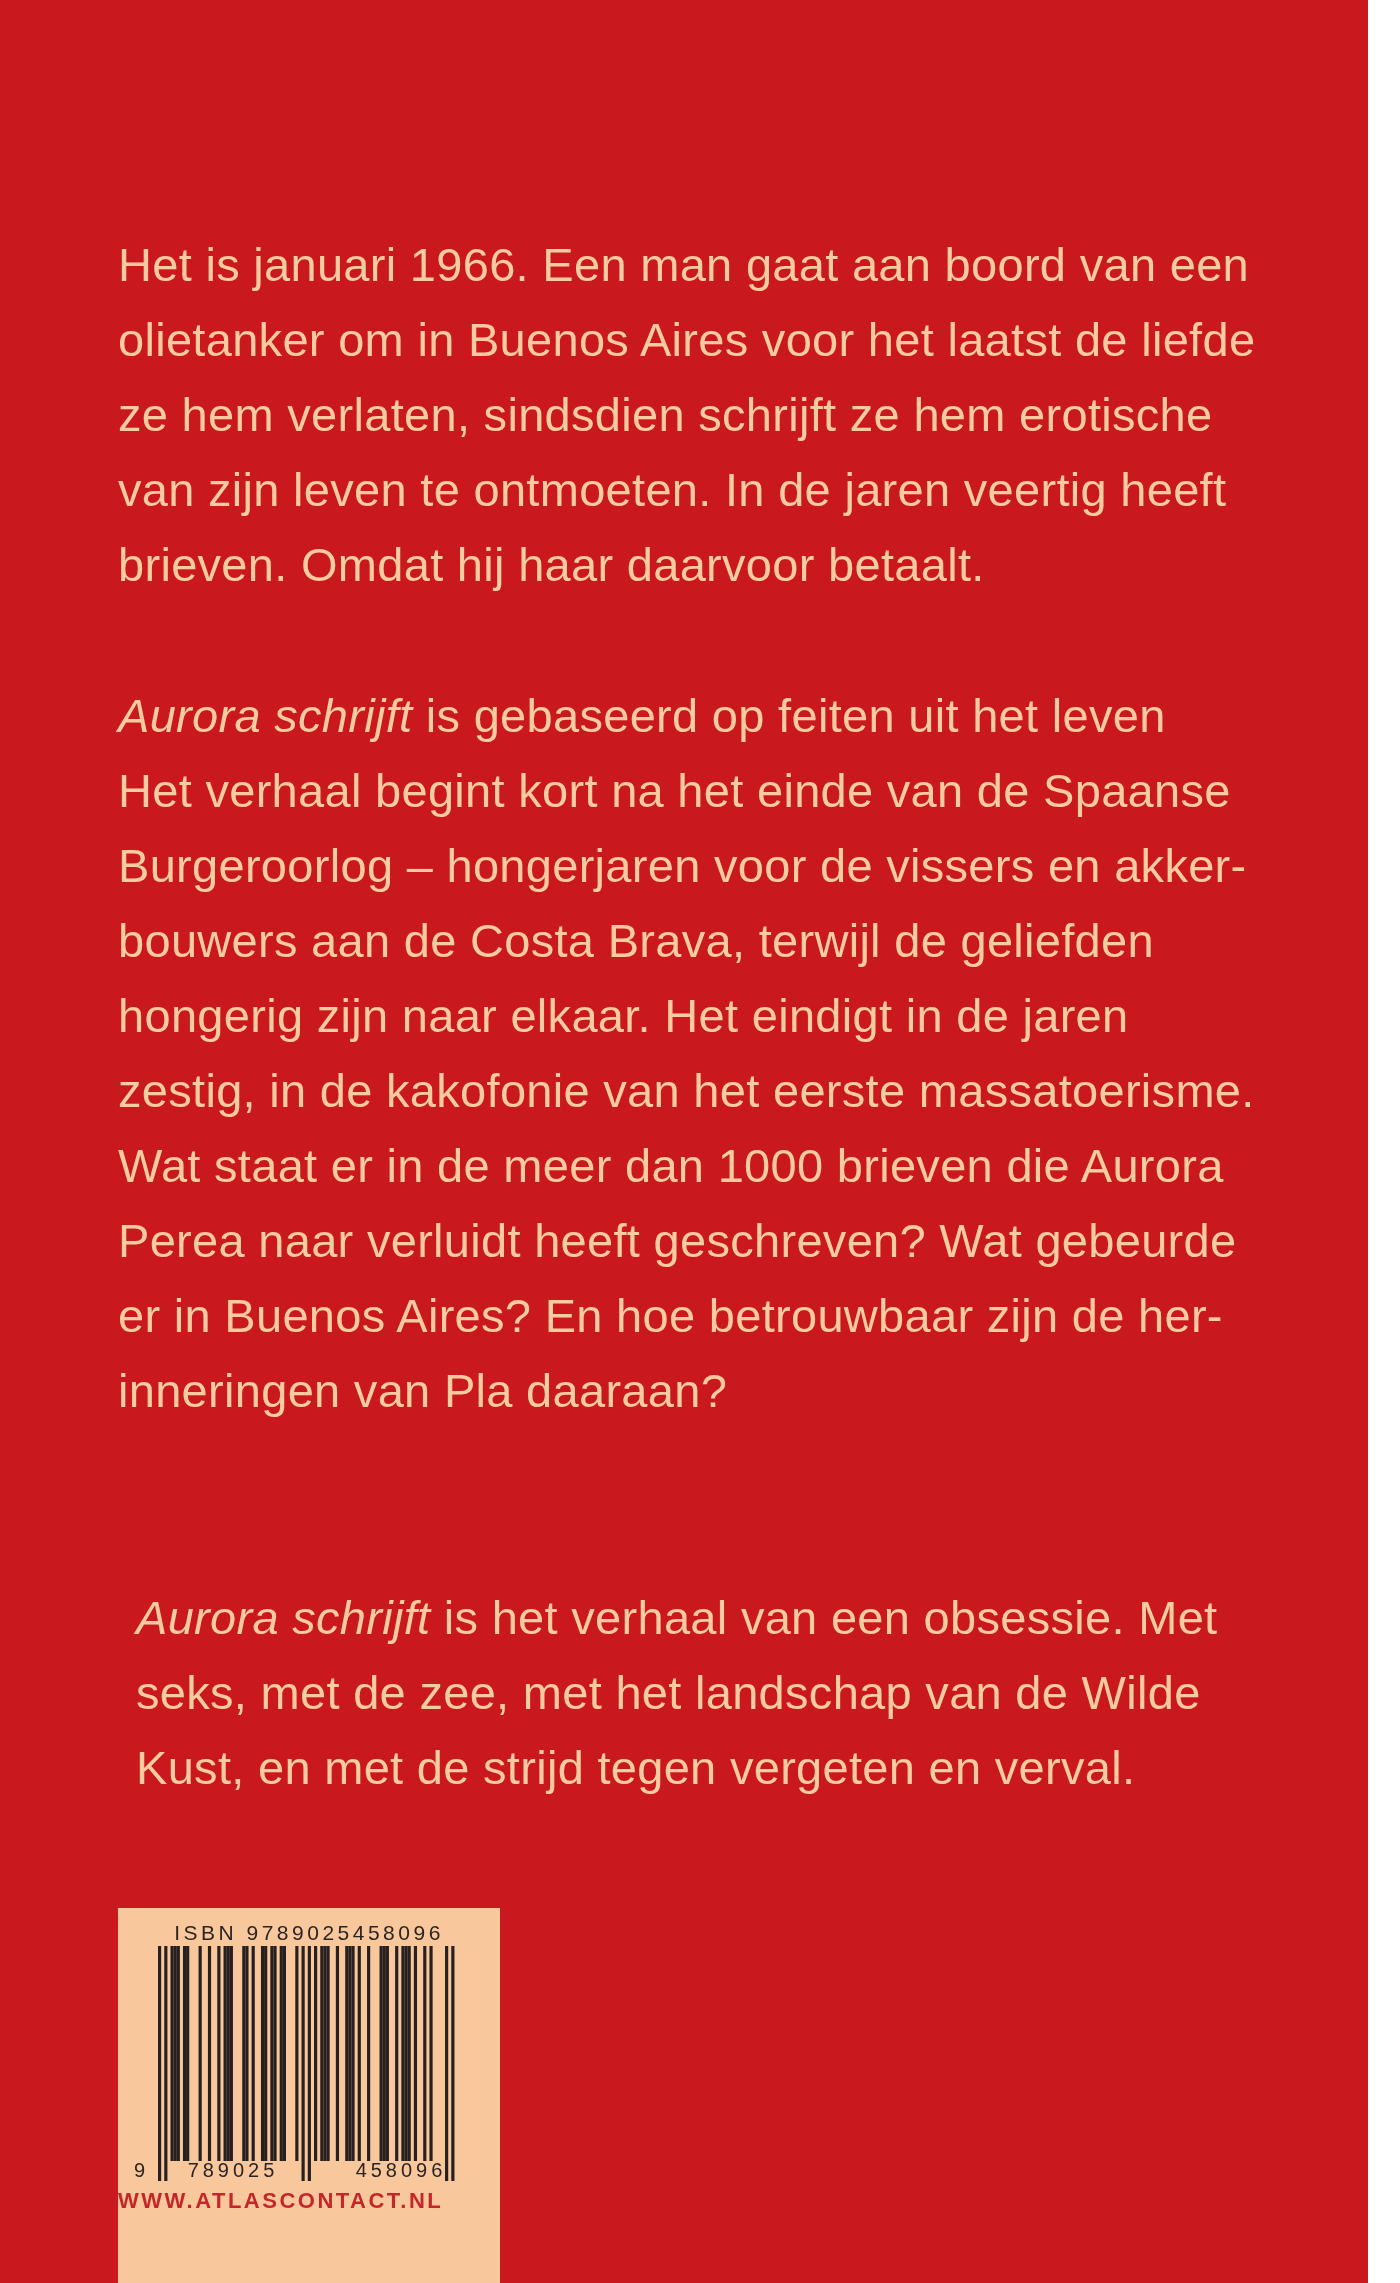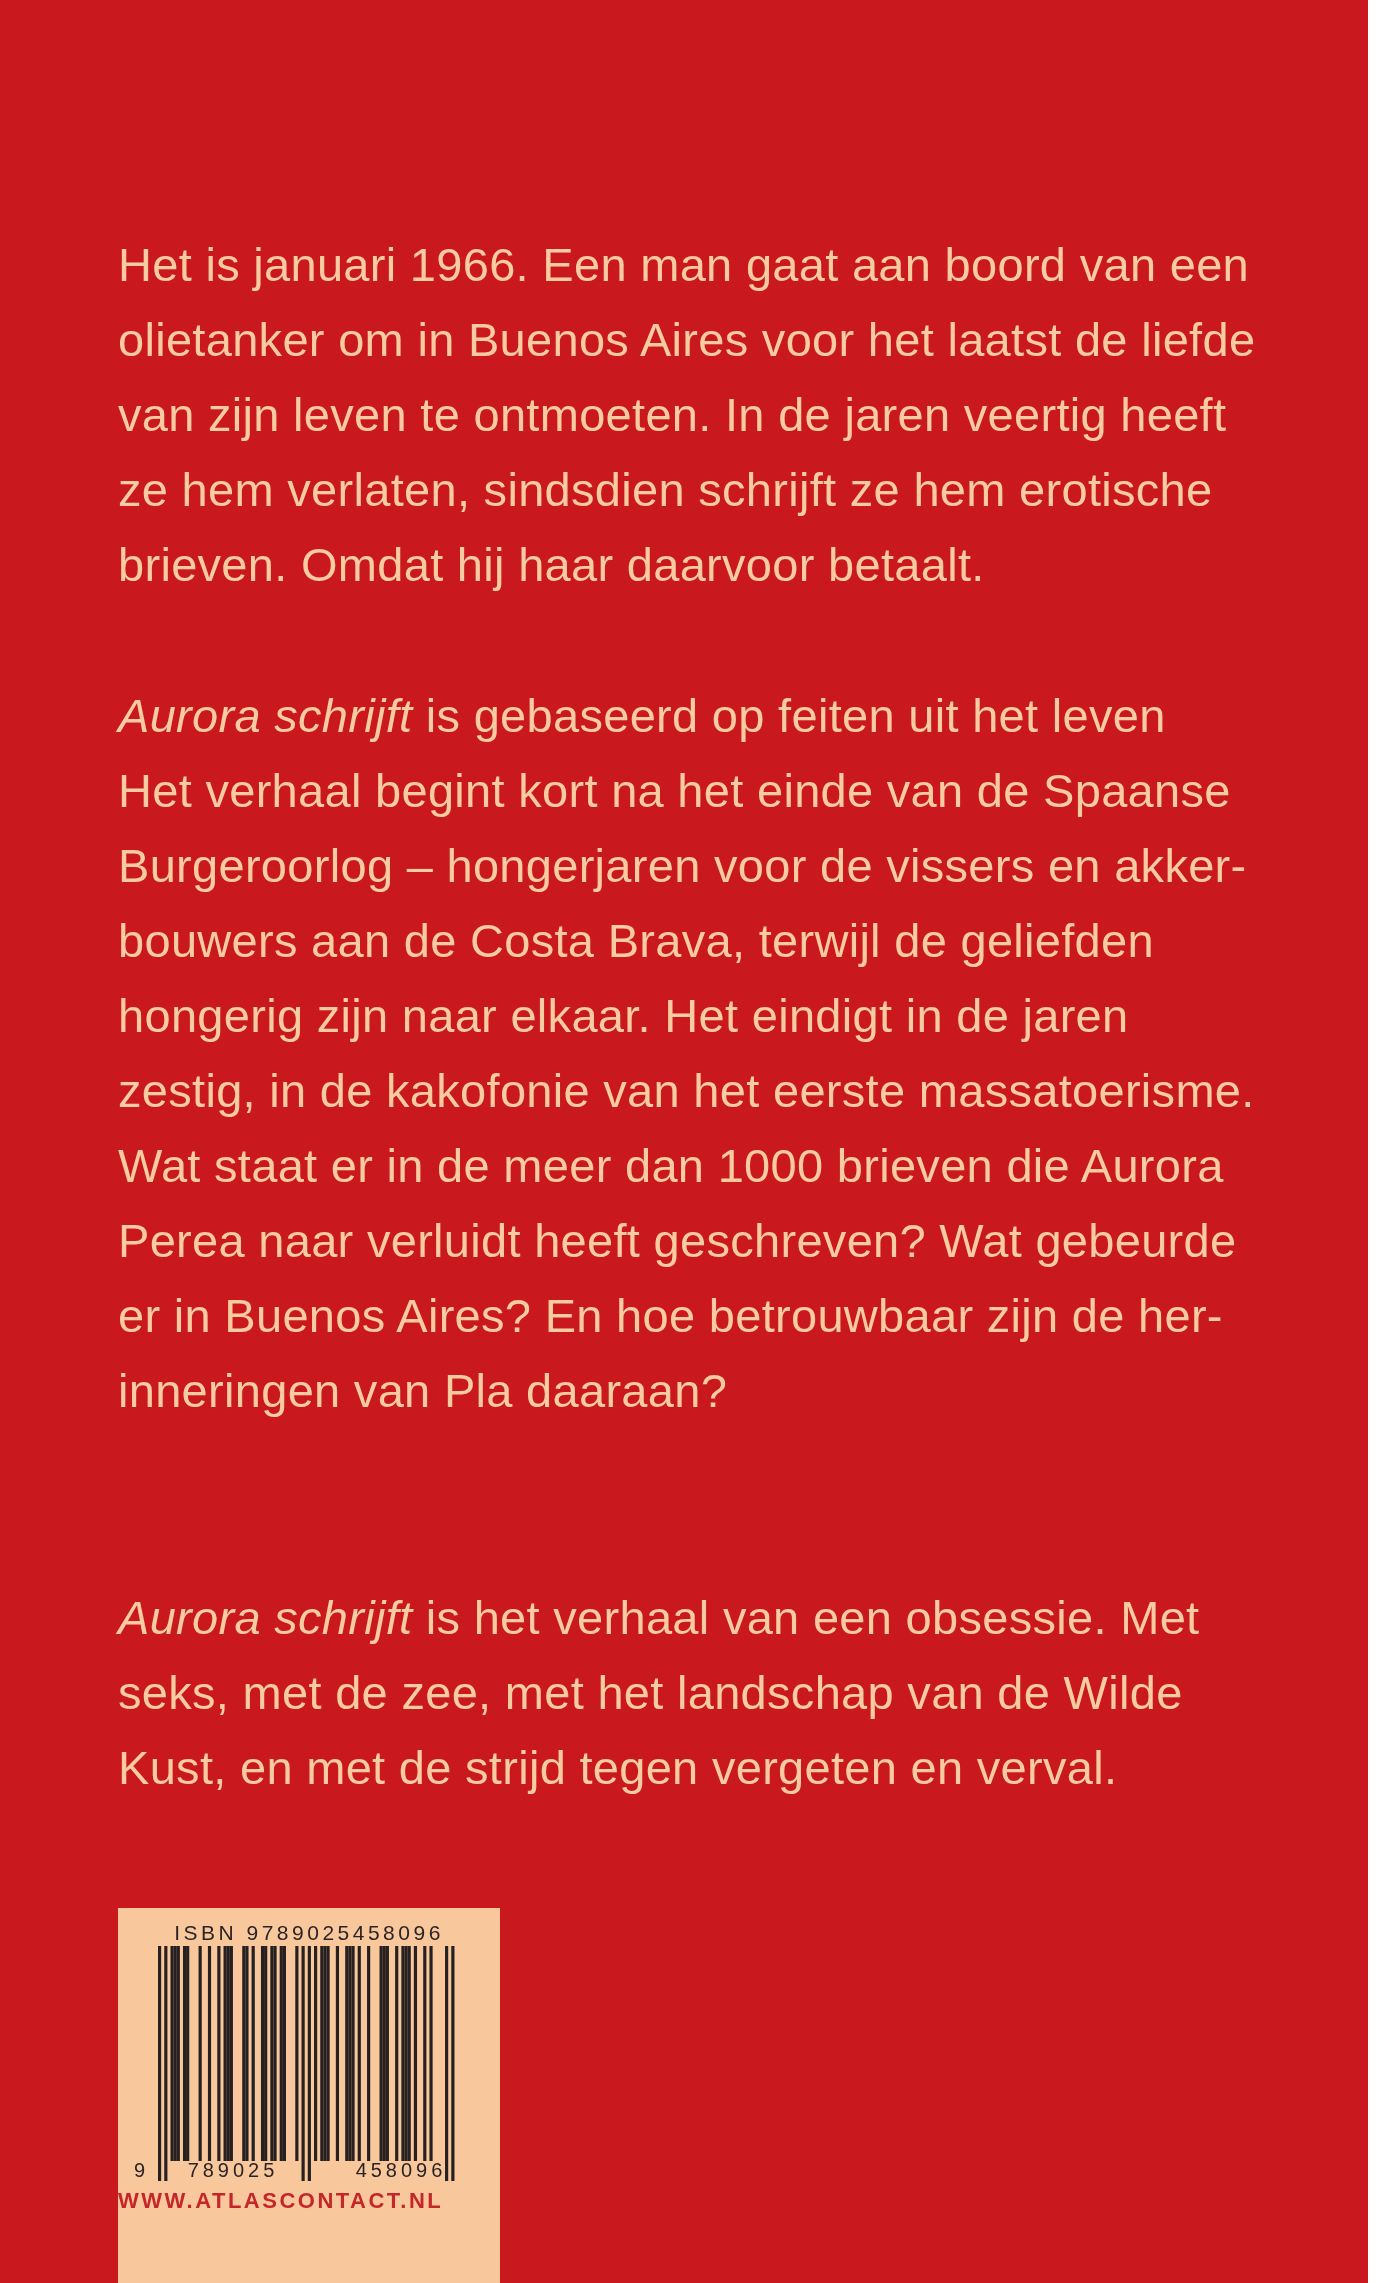--- a/index.html
+++ b/index.html
@@ -25,21 +25,21 @@
     width:1210px;
     color:var(--ink);
     font-size:47px;
     line-height:75px;
     letter-spacing:0.3px;
   }
   .line{white-space:nowrap;}
   .it{font-style:italic;}
   #p1{top:227px;}
   #p2{top:678px;}
-  #p3{top:1580px;}
+  #p3{top:1580px;margin-left:18px;}
 
   .isbn-panel{
     position:absolute;
     left:118px;
     top:1908px;
     width:368px;
     height:375px;
     background:var(--panel);
     padding-left:14px;
   }
@@ -85,22 +85,22 @@
   }
 </style>
 </head>
 <body>
 
 <div class="cover">
 
   <div class="synopsis" id="p1">
     <div class="line">Het is januari 1966. Een man gaat aan boord van een</div>
     <div class="line">olietanker om in Buenos Aires voor het laatst de liefde</div>
+    <div class="line">ze hem verlaten, sindsdien schrijft ze hem erotische</div>
     <div class="line">van zijn leven te ontmoeten. In de jaren veertig heeft</div>
-    <div class="line">ze hem verlaten, sindsdien schrijft ze hem erotische</div>
     <div class="line">brieven. Omdat hij haar daarvoor betaalt.</div>
   </div>
 
   <div class="synopsis" id="p2">
     <div class="line"><span class="it">Aurora schrijft</span><span> is gebaseerd op feiten uit het leven</span></div>
     <div class="line">Het verhaal begint kort na het einde van de Spaanse</div>
     <div class="line">Burgeroorlog – hongerjaren voor de vissers en akker-</div>
     <div class="line">bouwers aan de Costa Brava, terwijl de geliefden</div>
     <div class="line">hongerig zijn naar elkaar. Het eindigt in de jaren</div>
     <div class="line">zestig, in de kakofonie van het eerste massatoerisme.</div>

